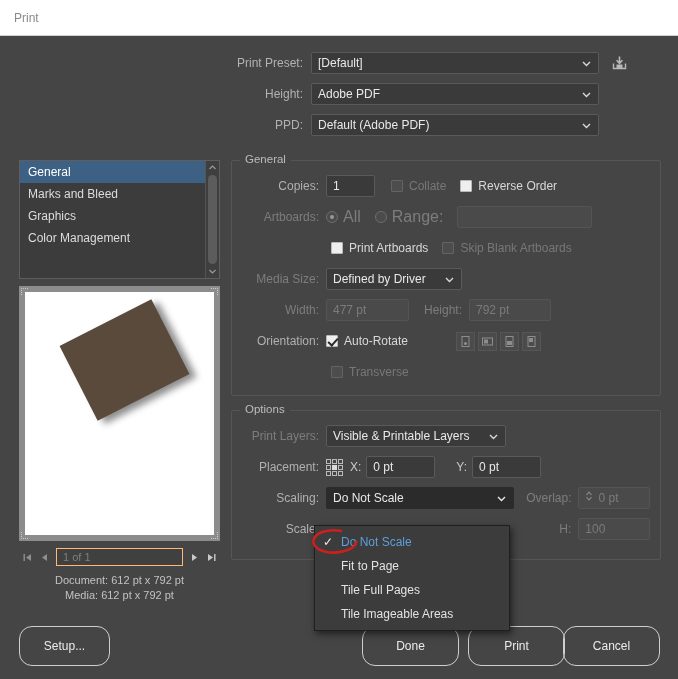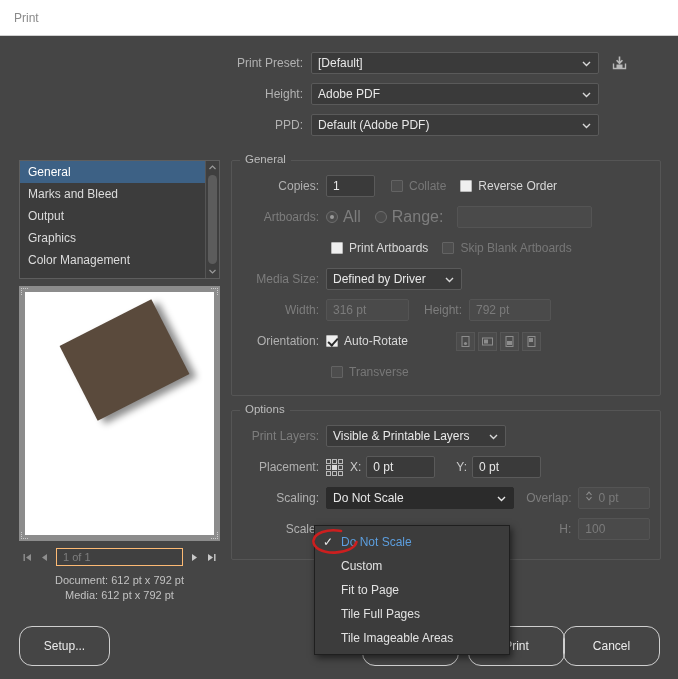--- a/index.html
+++ b/index.html
@@ -389,23 +389,20 @@
 
     <div id="optlist">
       <div id="optlist-items">
         <div class="opt sel">
           <span>General</span>
         </div>
         <div class="opt">
           <span>Marks and Bleed</span>
         </div>
         <div class="opt">
-          <span>Output</span>
-        </div>
-        <div class="opt">
           <span>Graphics</span>
         </div>
         <div class="opt">
           <span>Color Management</span>
         </div>
       </div>
       <div id="optscroll">
         <div class="sbtn">
           <svg width="9" height="7" viewBox="0 0 9 7">
               <path d="M1.5 5 L4.5 2 L7.5 5" stroke="#9a9a9a" stroke-width="1.2" fill="none"></path>
@@ -513,21 +510,21 @@
           <span class="chev">
             <svg width="11" height="11" viewBox="0 0 11 11">
                 <path d="M2 4 L5.5 7.5 L9 4" stroke="#d8d8d8" stroke-width="1.4" fill="none"></path>
               </svg>
           </span>
         </div>
       </div>
 
       <div class="frow">
         <span class="flabel dim">Width:</span>
-        <div class="field dis" style="width:83px">316 pt</div>
+        <div class="field dis" style="width:83px">477 pt</div>
         <span class="flabel dim" style="width:60px">Height:</span>
         <div class="field dis" style="width:82px">792 pt</div>
       </div>
 
       <div class="frow">
         <span class="flabel">Orientation:</span>
         <div class="cbx">
           <span class="box chk"></span>
           <span class="cl">Auto-Rotate</span>
         </div>
@@ -633,23 +630,20 @@
 
       <div id="scale-menu">
         <div class="mitem cur">
           <span class="tick">✓</span>
           <span>Do Not Scale</span>
           <svg id="redcircle" viewBox="0 0 58 27">
             <path d="M30 3 C16 0.5 3.5 5 2.5 12.5 C1.6 19.5 11 25 24 24.6 C35 24.3 44 20 45.5 14" stroke="#cc1f1f" stroke-width="2.6" fill="none" stroke-linecap="round"></path>
           </svg>
         </div>
         <div class="mitem">
-          <span>Custom</span>
-        </div>
-        <div class="mitem">
           <span>Fit to Page</span>
         </div>
         <div class="mitem">
           <span>Tile Full Pages</span>
         </div>
         <div class="mitem">
           <span>Tile Imageable Areas</span>
         </div>
       </div>
 

